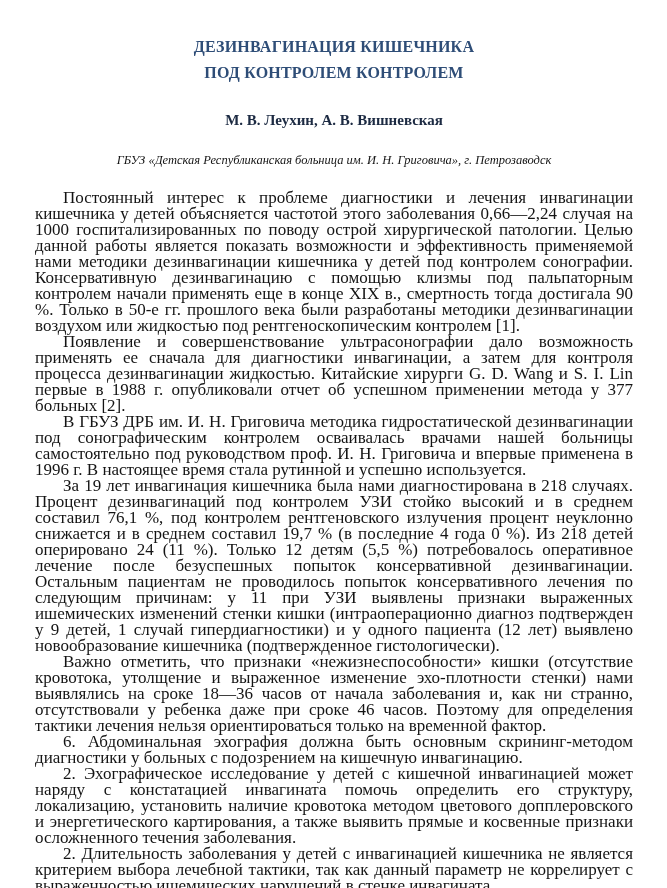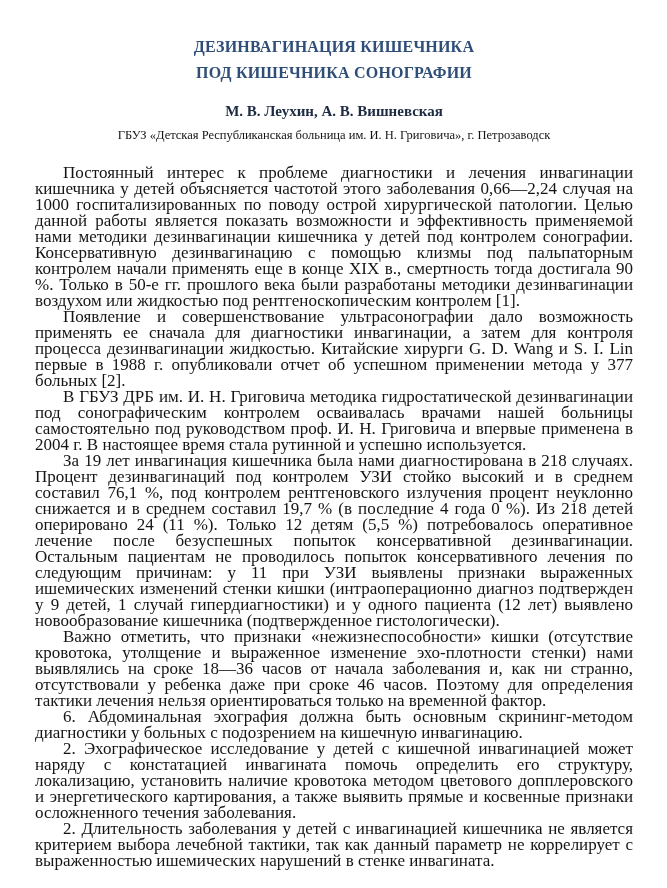--- a/index.html
+++ b/index.html
@@ -22,29 +22,30 @@
   .title {
     margin: 0 0 0 0;
     text-align: center;
     font-size: 16px;
     font-weight: bold;
     line-height: 26px;
     color: #2e4d77;
     letter-spacing: 0.2px;
   }
   .authors {
-    margin-top: 17px;
+    margin-top: 26px;
     text-align: center;
     font-size: 15px;
     font-weight: bold;
     color: #1c2a42;
   }
   .affiliation {
-    margin-top: 8px;
+    margin-top: 24px;
     text-align: center;
+    font-style: italic;
     font-size: 12.5px;
     color: #141414;
   }
   .body-text {
     margin-top: 22px;
   }
   .body-text p {
     margin: 0;
     font-size: 17px;
     line-height: 16px;
@@ -81,31 +82,31 @@
     font-style: italic;
   }
 </style>
 </head>
 <body>
 
 <div class="page">
 
   <h1 class="title">
     <span>ДЕЗИНВАГИНАЦИЯ КИШЕЧНИКА</span><br>
-    <span>ПОД КИШЕЧНИКА СОНОГРАФИИ</span>
+    <span>ПОД КОНТРОЛЕМ КОНТРОЛЕМ</span>
   </h1>
 
   <div class="authors">М. В. Леухин, А. В. Вишневская</div>
 
   <div class="affiliation">ГБУЗ «Детская Республиканская больница им. И. Н. Григовича», г. Петрозаводск</div>
 
   <div class="body-text">
     <p>Постоянный интерес к проблеме диагностики и лечения инвагинации кишечника у детей объясняется частотой этого заболевания 0,66—2,24 случая на 1000 госпитализированных по поводу острой хирургической патологии. Целью данной работы является показать возможности и эффективность применяемой нами методики дезинвагинации кишечника у детей под контролем сонографии. Консервативную дезинвагинацию с помощью клизмы под пальпаторным контролем начали применять еще в конце XIX в., смертность тогда достигала 90 %. Только в 50-е гг. прошлого века были разработаны методики дезинвагинации воздухом или жидкостью под рентгеноскопическим контролем [1].</p>
     <p>Появление и совершенствование ультрасонографии дало возможность применять ее сначала для диагностики инвагинации, а затем для контроля процесса дезинвагинации жидкостью. Китайские хирурги G. D. Wang и S. I. Lin первые в 1988 г. опубликовали отчет об успешном применении метода у 377 больных [2].</p>
-    <p>В ГБУЗ ДРБ им. И. Н. Григовича методика гидростатической дезинвагинации под сонографическим контролем осваивалась врачами нашей больницы самостоятельно под руководством проф. И. Н. Григовича и впервые применена в 2004 г. В настоящее время стала рутинной и успешно используется.</p>
+    <p>В ГБУЗ ДРБ им. И. Н. Григовича методика гидростатической дезинвагинации под сонографическим контролем осваивалась врачами нашей больницы самостоятельно под руководством проф. И. Н. Григовича и впервые применена в 1996 г. В настоящее время стала рутинной и успешно используется.</p>
     <p>За 19 лет инвагинация кишечника была нами диагностирована в 218 случаях. Процент дезинвагинаций под контролем УЗИ стойко высокий и в среднем составил 76,1 %, под контролем рентгеновского излучения процент неуклонно снижается и в среднем составил 19,7 % (в последние 4 года 0 %). Из 218 детей оперировано 24 (11 %). Только 12 детям (5,5 %) потребовалось оперативное лечение после безуспешных попыток консервативной дезинвагинации. Остальным пациентам не проводилось попыток консервативного лечения по следующим причинам: у 11 при УЗИ выявлены признаки выраженных ишемических изменений стенки кишки (интраоперационно диагноз подтвержден у 9 детей, 1 случай гипердиагностики) и у одного пациента (12 лет) выявлено новообразование кишечника (подтвержденное гистологически).</p>
     <p>Важно отметить, что признаки «нежизнеспособности» кишки (отсутствие кровотока, утолщение и выраженное изменение эхо-плотности стенки) нами выявлялись на сроке 18—36 часов от начала заболевания и, как ни странно, отсутствовали у ребенка даже при сроке 46 часов. Поэтому для определения тактики лечения нельзя ориентироваться только на временной фактор.</p>
     <p>6. Абдоминальная эхография должна быть основным скрининг-методом диагностики у больных с подозрением на кишечную инвагинацию.</p>
     <p>2. Эхографическое исследование у детей с кишечной инвагинацией может наряду с констатацией инвагината помочь определить его структуру, локализацию, установить наличие кровотока методом цветового допплеровского и энергетического картирования, а также выявить прямые и косвенные признаки осложненного течения заболевания.</p>
     <p>2. Длительность заболевания у детей с инвагинацией кишечника не является критерием выбора лечебной тактики, так как данный параметр не коррелирует с выраженностью ишемических нарушений в стенке инвагината.</p>
   </div>
 
   <h2 class="refs-heading">Список литературы</h2>
 
   <div class="refs">

